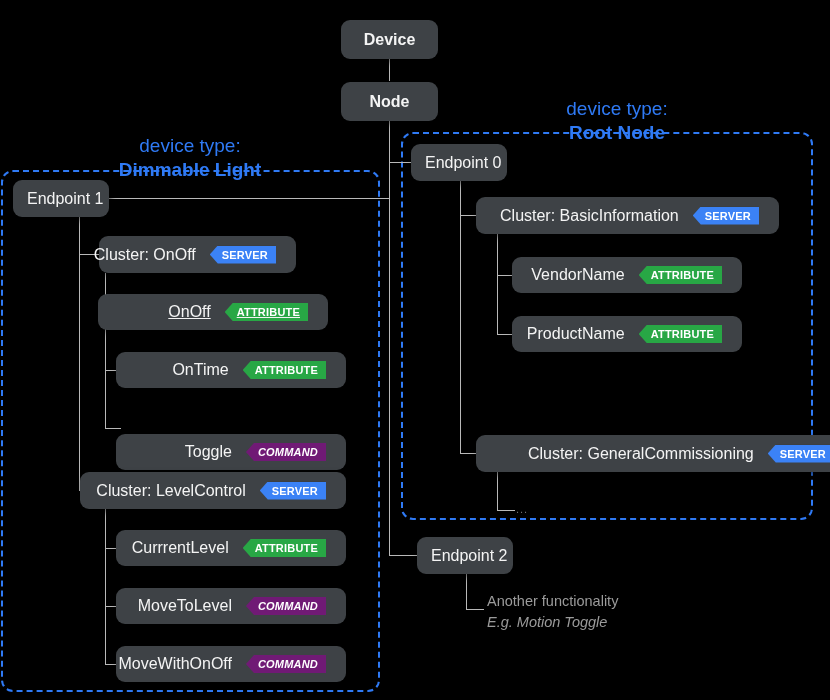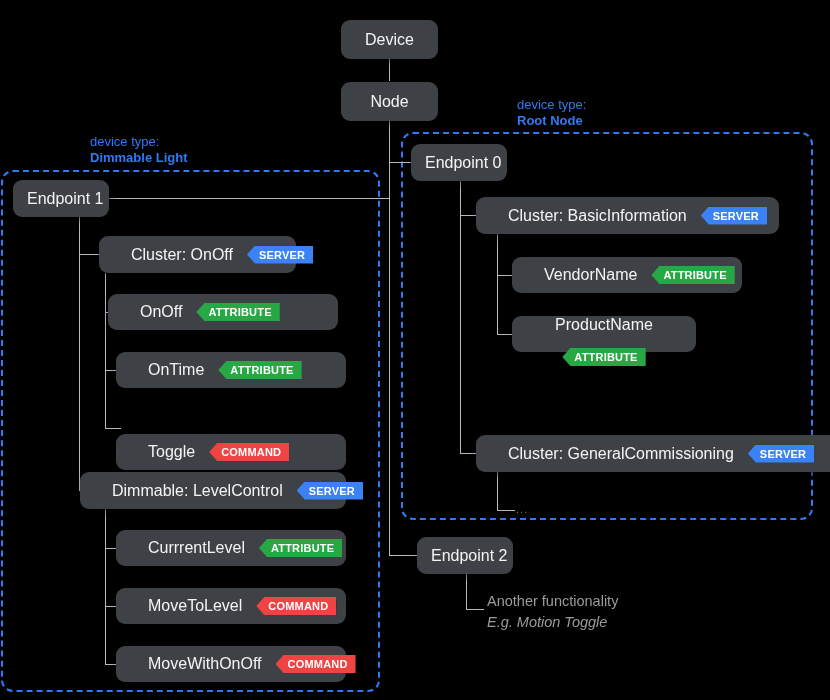--- a/index.html
+++ b/index.html
@@ -26,23 +26,24 @@
   
   .dashed-region {
     position: absolute;
     border: 2px dashed #2f7af5;
     border-radius: 12px;
     background: transparent;
   }
 
   .devtype-label {
     position: absolute;
+    text-align: center;
     color: #2f7af5;
     line-height: 1.25;
-    font-size: 13px;
+    font-size: 19px;
     white-space: nowrap;
   }
   .devtype-label .dt-kind { display: block; font-weight: 400; }
   .devtype-label .dt-name { display: block; font-weight: 700; }
 
   
   .node {
     position: absolute;
     background: #3e4246;
     border-radius: 9px;
@@ -53,45 +54,45 @@
   }
   .node .node-label {
     font-size: 16px;
     font-weight: 400;
     color: #f4f4f4;
     white-space: nowrap;
   }
 
   
   .node.centered { justify-content: center; }
-  .node.centered .node-label { font-weight: 400; }
+  .node.centered .node-label { font-weight: 700; }
 
   
   .node.endpoint { padding-left: 14px; }
 
   
-  .node.item { justify-content: flex-start; gap: 14px; padding: 0 32px; }
+  .node.item { justify-content: flex-end; gap: 14px; padding: 0 20px; }
 
   
   .badge {
     display: inline-block;
     color: #ffffff;
     font-size: 11px;
     font-weight: 700;
     letter-spacing: 0.2px;
     line-height: 18px;
     height: 18px;
     padding: 0 8px 0 12px;
     white-space: nowrap;
     clip-path: polygon(8px 0, 100% 0, 100% 100%, 8px 100%, 0 50%);
     filter: drop-shadow(1px 2px 2px rgba(0,0,0,0.6));
   }
   .badge.server    { background: #3b82f6; }
   .badge.attribute { background: #28a745; }
-  .badge.command   { background: #ef4444; }
+  .badge.command   { background: #701a75; font-style: italic; }
 
   
   .freetext {
     position: absolute;
     color: #9b9b9b;
     font-size: 14.5px;
     line-height: 1.45;
     white-space: nowrap;
   }
   .freetext .ft-1 { display: block; font-style: normal; }
@@ -177,56 +178,56 @@
   <div class="node item" style="left:476px; top:197px; width:303px; height:37px;">
     <span class="node-label">Cluster: BasicInformation</span>
     <span class="badge server">SERVER</span>
   </div>
 
   <div class="node item" style="left:512px; top:257px; width:230px; height:36px;">
     <span class="node-label">VendorName</span>
     <span class="badge attribute">ATTRIBUTE</span>
   </div>
 
-  <div class="node item" style="left:512px; top:316px; width:184px; height:36px;flex-direction:column;">
+  <div class="node item" style="left:512px; top:316px; width:230px; height:36px;">
     <span class="node-label">ProductName</span>
     <span class="badge attribute">ATTRIBUTE</span>
   </div>
 
   <div class="node item" style="left:476px; top:435px; width:378px; height:37px;">
     <span class="node-label">Cluster: GeneralCommissioning</span>
     <span class="badge server">SERVER</span>
   </div>
 
   <div class="node endpoint" style="left:13px; top:180px; width:96px; height:37px;">
     <span class="node-label">Endpoint 1</span>
   </div>
 
   <div class="node item" style="left:99px; top:236px; width:197px; height:37px;">
     <span class="node-label">Cluster: OnOff</span>
     <span class="badge server">SERVER</span>
   </div>
 
-  <div class="node item" style="left:108px; top:294px; width:230px; height:36px;">
+  <div class="node item" style="left:98px; top:294px; width:230px; height:36px;text-decoration:underline;">
     <span class="node-label">OnOff</span>
     <span class="badge attribute">ATTRIBUTE</span>
   </div>
 
   <div class="node item" style="left:116px; top:352px; width:230px; height:36px;">
     <span class="node-label">OnTime</span>
     <span class="badge attribute">ATTRIBUTE</span>
   </div>
 
   <div class="node item" style="left:116px; top:434px; width:230px; height:36px;">
     <span class="node-label">Toggle</span>
     <span class="badge command">COMMAND</span>
   </div>
 
   <div class="node item" style="left:80px; top:472px; width:266px; height:37px;">
-    <span class="node-label">Dimmable: LevelControl</span>
+    <span class="node-label">Cluster: LevelControl</span>
     <span class="badge server">SERVER</span>
   </div>
 
   <div class="node item" style="left:116px; top:530px; width:230px; height:36px;">
     <span class="node-label">CurrrentLevel</span>
     <span class="badge attribute">ATTRIBUTE</span>
   </div>
 
   <div class="node item" style="left:116px; top:588px; width:230px; height:36px;">
     <span class="node-label">MoveToLevel</span>

